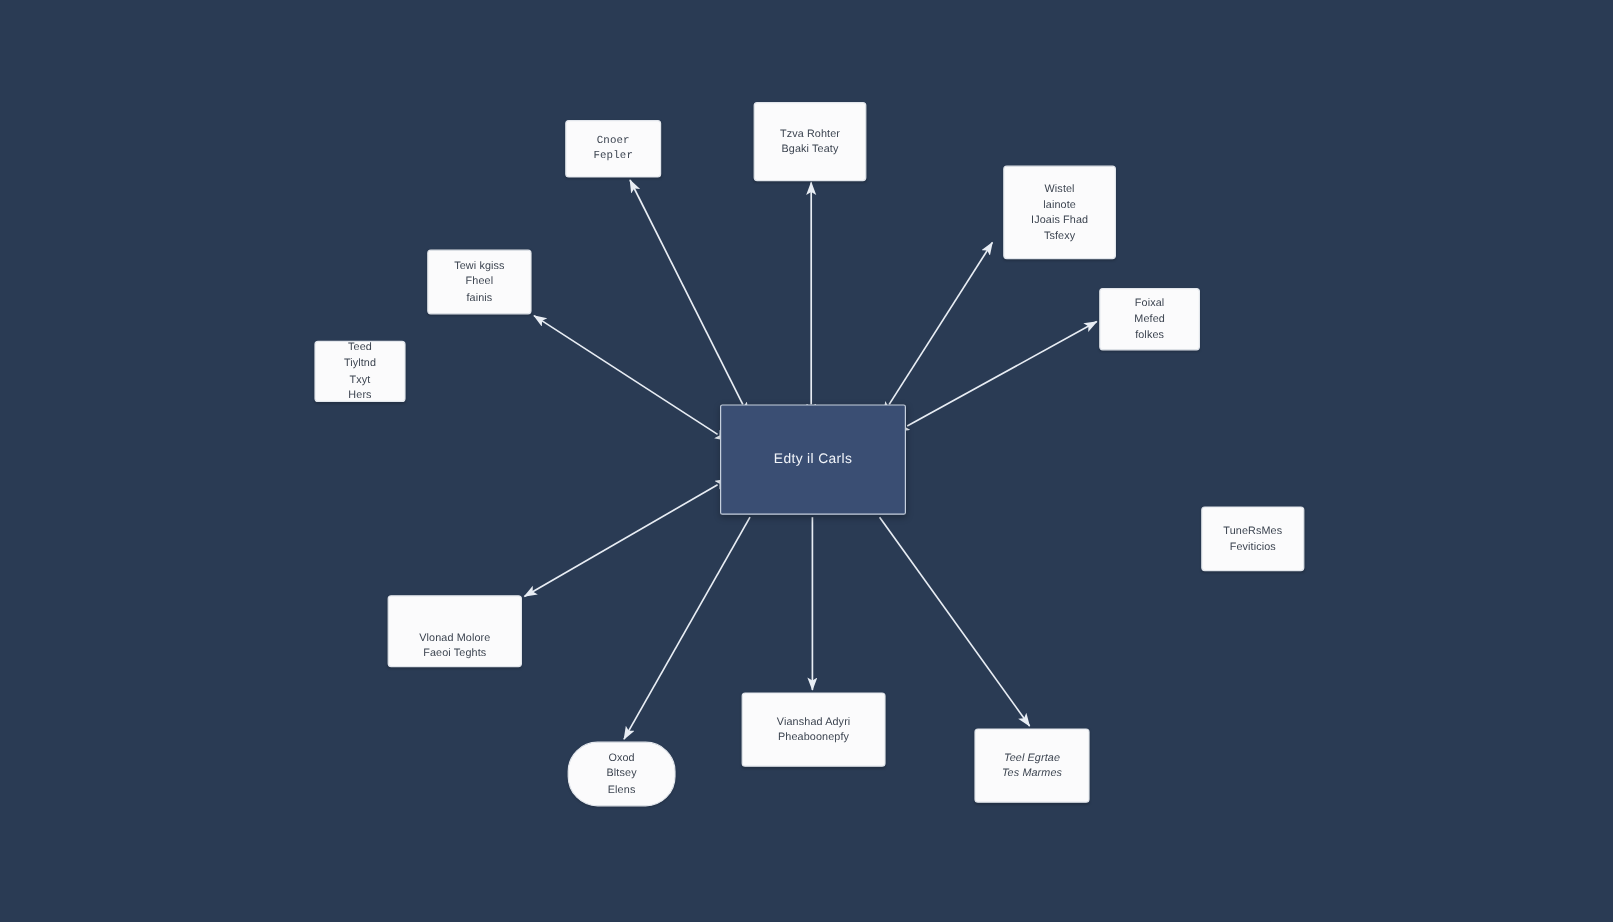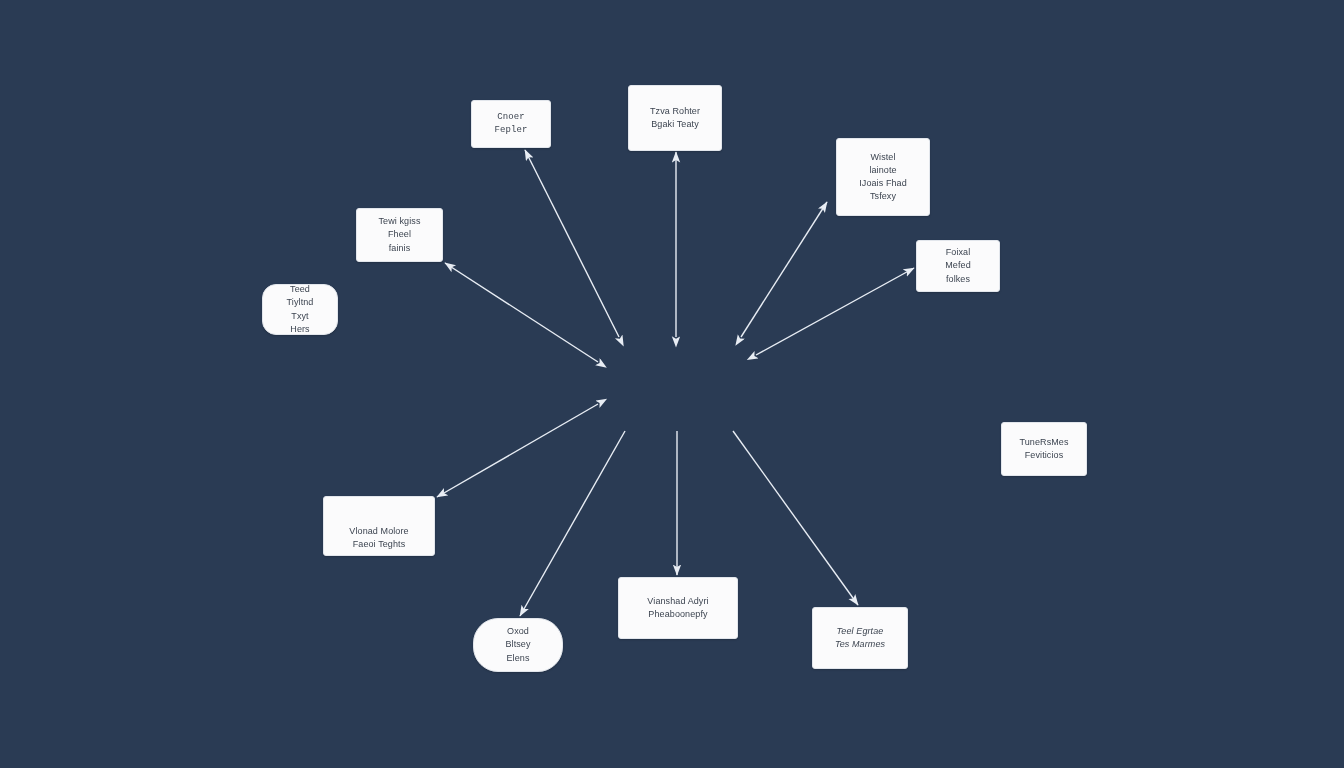--- a/index.html
+++ b/index.html
@@ -96,21 +96,21 @@
 Tsfexy</span>
       </div>
       <div class="node" style="left: 916px; top: 240px; width: 84px; height: 52px;">
         <span class="label">Foixal Mefed
 folkes</span>
       </div>
       <div class="node" style="left: 356px; top: 208px; width: 87px; height: 54px;">
         <span class="label">Tewi kgiss
 Fheel fainis</span>
       </div>
-      <div class="node" style="left: 262px; top: 284px; width: 76px; height: 51px; border-radius: 14px;">
+      <div class="node" style="left: 262px; top: 284px; width: 76px; height: 51px;">
         <span class="label">Teed Tiyltnd
 Txyt Hers</span>
       </div>
       <div class="node" style="left: 1001px; top: 422px; width: 86px; height: 54px;">
         <span class="label">TuneRsMes
 Feviticios</span>
       </div>
       <div class="node" style="left: 323px; top: 496px; width: 112px; height: 60px; align-items: flex-end;">
         <span class="label">Vlonad Molore
 Faeoi Teghts</span>
@@ -122,14 +122,17 @@
       <div class="node" style="left: 618px; top: 577px; width: 120px; height: 62px; justify-content: center;">
         <span class="label">Vianshad Adyri
 Pheaboonepfy</span>
       </div>
       <div class="node" style="left: 812px; top: 607px; width: 96px; height: 62px; font-style: italic;">
         <span class="label">Teel Egrtae
 Tes Marmes</span>
       </div>
     </div>
 
+  <div class="node central" id="central-node" style="left: 600px; top: 337px; width: 155px; height: 92px;">
+    <span class="label">Edty il Carls</span>
+  </div>
 
 </div>
 
 </body></html>

